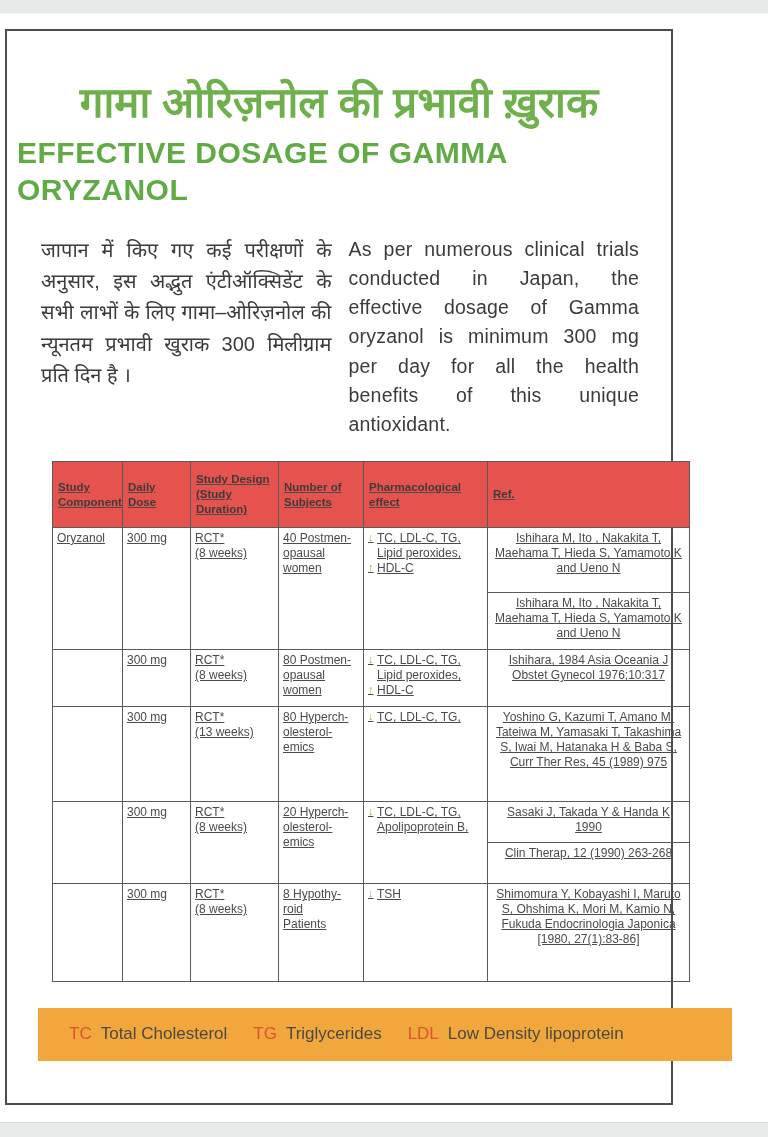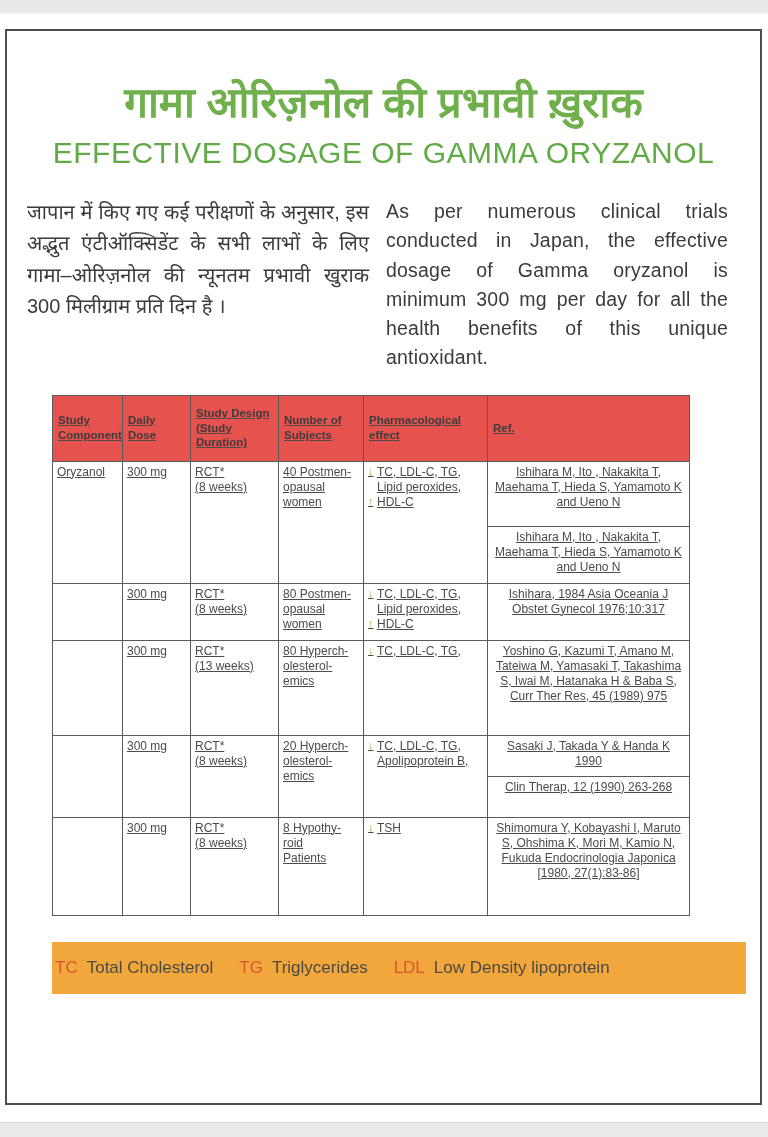--- a/index.html
+++ b/index.html
@@ -2,49 +2,49 @@
 <html><head>
 <meta charset="utf-8">
 <style>
   html,body{margin:0;padding:0;background:#fff;}
   .screen{position:relative;width:768px;height:1137px;background:#fff;overflow:hidden;
           font-family:"Liberation Sans",sans-serif;}
   .strip-top{position:absolute;top:0;left:0;right:0;height:13px;background:#e8eae9;
              border-bottom:1px solid #f4f5f4;}
   .strip-bottom{position:absolute;left:0;right:0;bottom:0;height:14px;background:#e9ebea;
                 border-top:1px solid #d7d9d8;}
-  .page{position:absolute;left:5px;top:29px;width:757px;height:1076px;background:#fff;
+  .page{position:absolute;left:5px;top:29px;width:668px;height:1076px;background:#fff;
         border:2px solid #4d4d4d;box-sizing:border-box;}
   .title-hi{margin:46px 10px 4px;text-align:center;color:#6fb04c;font-size:42px;
             font-weight:bold;line-height:1.25;}
-  .title-en{margin:0 10px 26px;text-align:center;color:#61aa46;font-size:30px;
-            font-weight:normal;letter-spacing:.5px;line-height:1.25;}
-  .intro{display:flex;gap:17px;margin:0 32px 0 20px;}
+  .title-en{margin:0 10px 26px;text-align:left;color:#61aa46;font-size:30px;
+            font-weight:bold;letter-spacing:.5px;line-height:1.25;}
+  .intro{display:flex;gap:17px;margin:0 32px 0 34px;}
   .intro p{flex:1;margin:0;text-align:justify;color:#3b3b3b;}
   .intro-hi{font-size:20px;line-height:1.57;}
   .intro-en{font-size:19.5px;line-height:1.5;word-spacing:2.5px;letter-spacing:.2px;}
   table.studies{border-collapse:collapse;margin:22px 0 0 45px;table-layout:fixed;
                 width:637px;font-size:12px;color:#4b4b4b;text-decoration:underline;}
   .studies th,.studies td{border:1px solid #5a5a5a;vertical-align:top;padding:3px 4px;
                 line-height:1.25;overflow:hidden;}
   .studies thead th{background:#e6534e;color:#3c3c3c;text-align:left;font-size:11.5px;
                 line-height:1.3;font-weight:bold;vertical-align:middle;padding:4px 5px;}
   .pre{white-space:pre-line;}
   tr.r1{height:122px;} tr.r2{height:57px;} tr.r3{height:95px;} tr.r4{height:82px;} tr.r5{height:98px;}
   tr.r0{height:66px;}
   .fx{display:flex;align-items:flex-start;}
   .ar{width:9px;flex:none;color:#a8ab3e;font-weight:bold;font-size:11px;}
   .tx{flex:1;}
   td.refcell{padding:0;text-align:center;}
   .ref-sub{padding:3px 5px;box-sizing:border-box;}
   .ref-sub + .ref-sub{border-top:1px solid #5a5a5a;}
   tr.r1 .ref-sub:first-child{height:64px;}
   tr.r4 .ref-sub:first-child{height:40px;}
-  .legend{margin:26px 0 0 45px;width:694px;box-sizing:border-box;background:#f2a73d;
-          padding:10px 12px 11px 3px;font-size:17px;color:#4a4a43;}
+  .legend{margin:26px 0 0 31px;width:694px;box-sizing:border-box;background:#f2a73d;
+          padding:10px 12px 11px 31px;font-size:17px;color:#4a4a43;}
   .leg-line{display:flex;gap:26px;line-height:1.85;white-space:nowrap;}
   .leg-item{display:flex;gap:9px;}
   .leg-abbr{color:#dd5430;}
 </style>
 </head>
 <body>
 
 <div class="screen">
   <div class="strip-top"></div>
 

